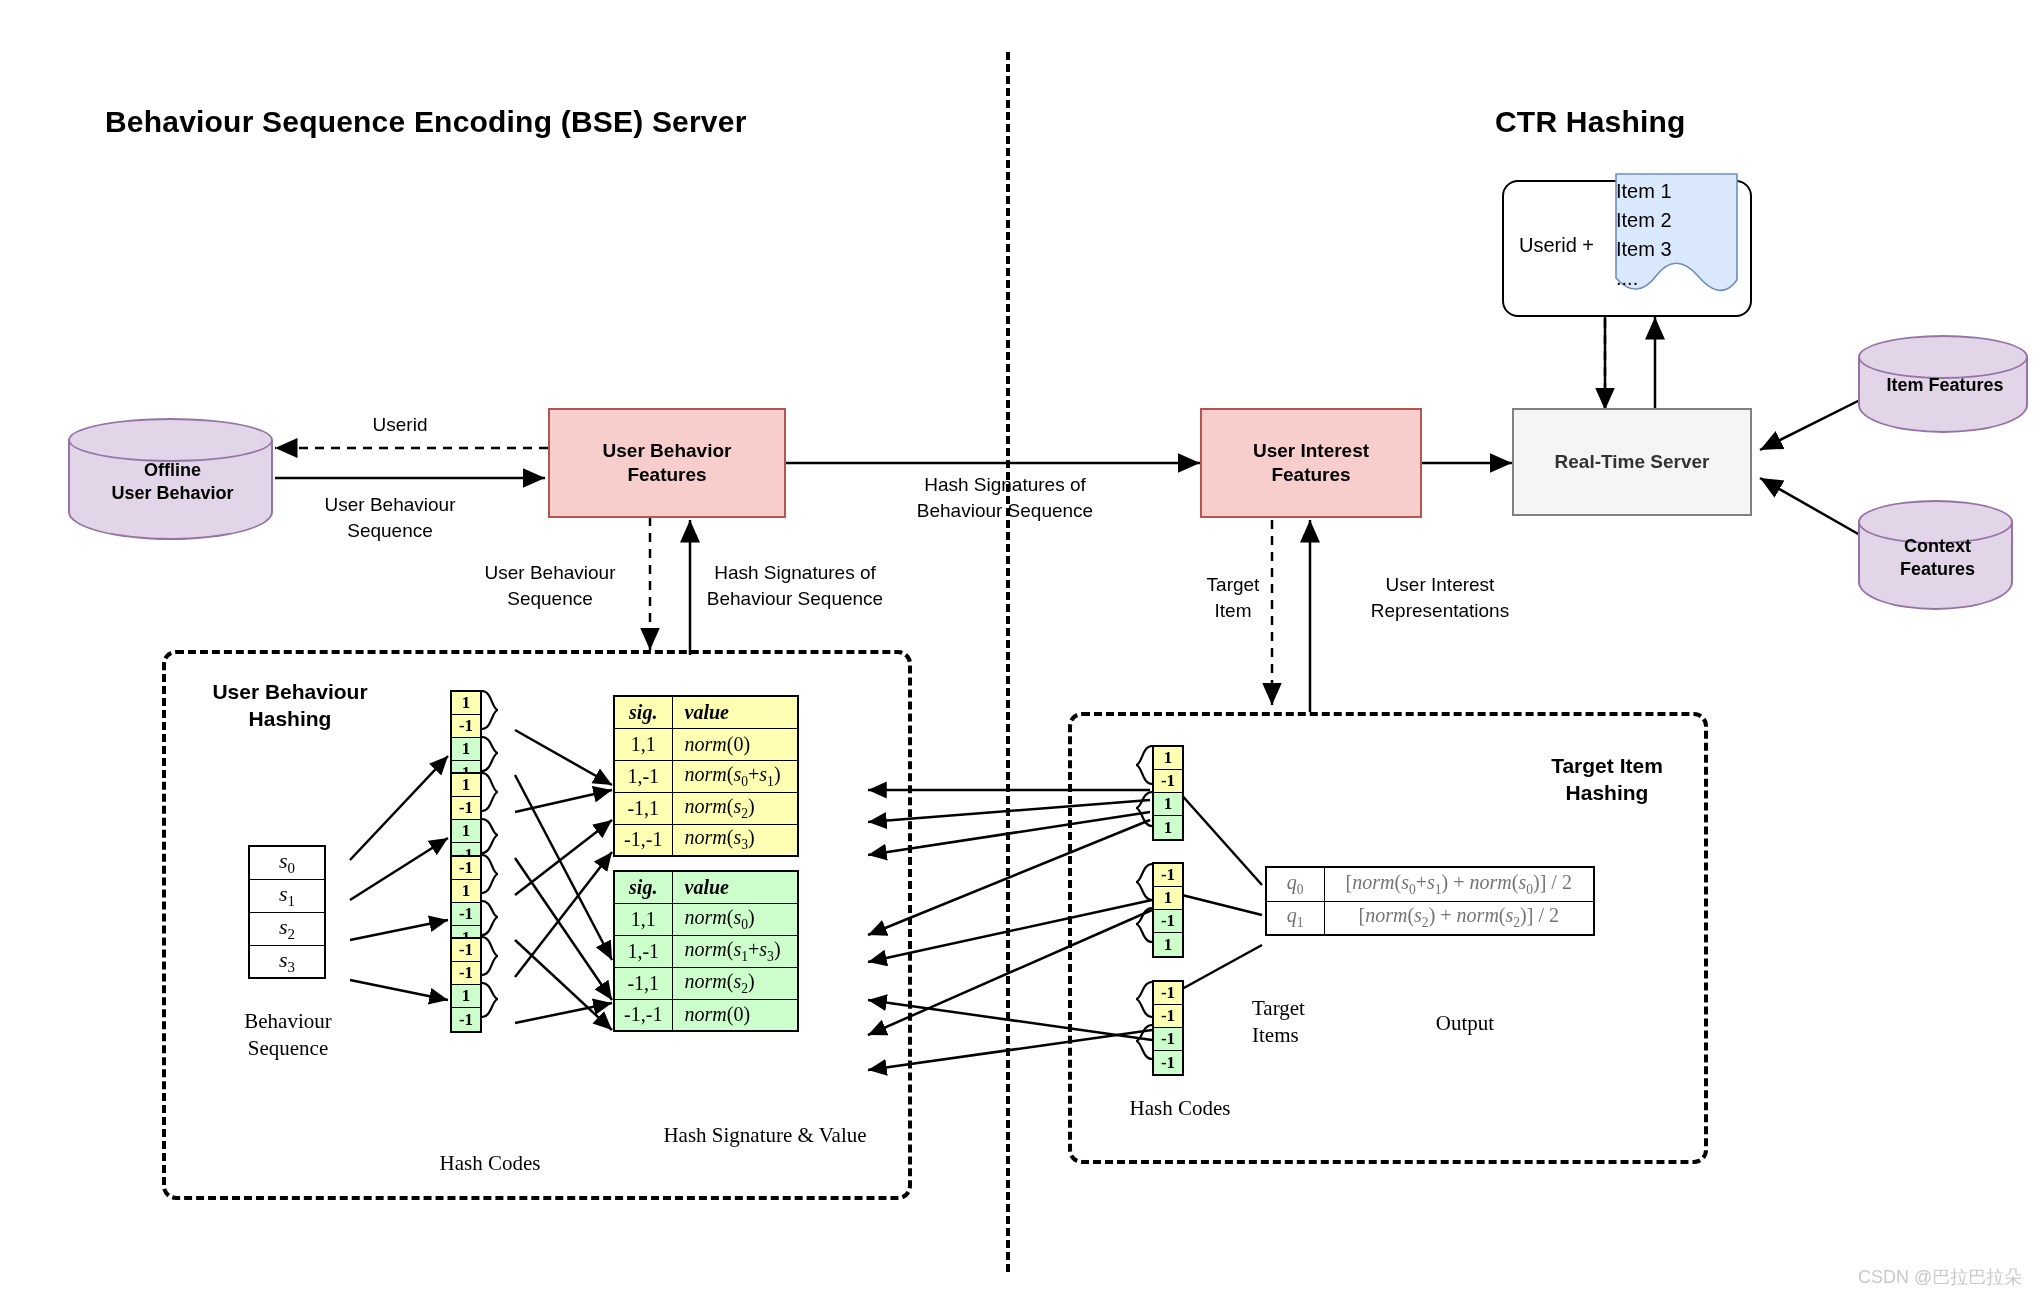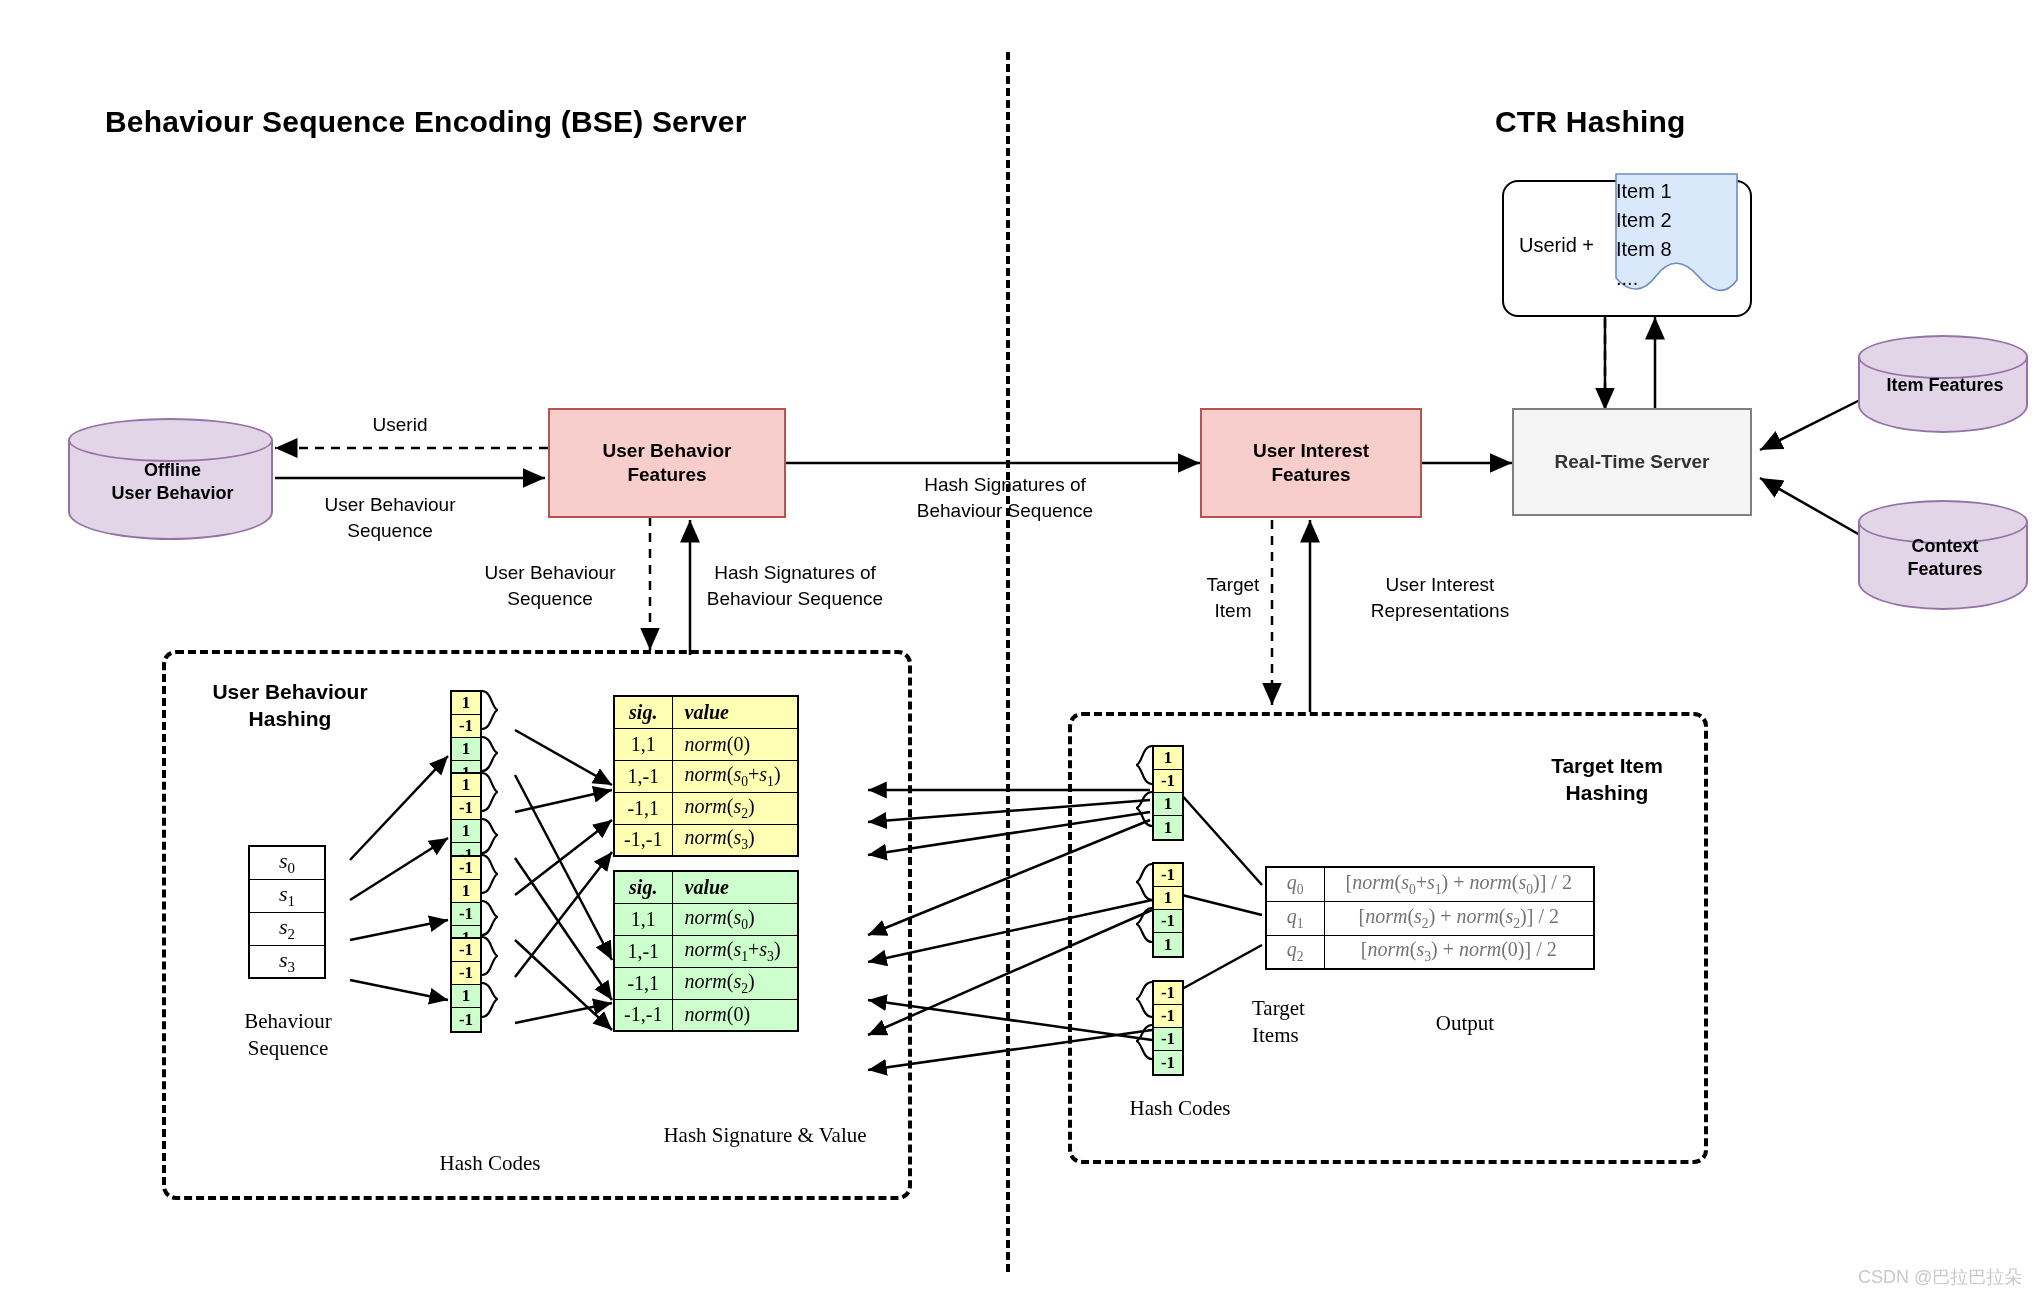--- a/index.html
+++ b/index.html
@@ -256,32 +256,32 @@
 
   <div class="abs rounded-card" style="left:1502px; top:180px; width:250px; height:137px;">
     <div class="abs userid-lbl" style="left:15px; top:52px;">Userid +</div>
 
     <svg class="abs" style="left:110px; top:-10px;" width="125" height="140" viewBox="0 0 125 140">
       <path d="M2,2 L123,2 L123,108 C110,126 96,118 84,104 C70,88 56,86 42,104 C30,120 16,122 2,106 Z" fill="#dae8fc" stroke="#6c8ebf" stroke-width="1.6"></path>
     </svg>
     <div class="abs itemlist" style="left:112px; top:-5px; width:122px;">
       <div>Item 1</div>
       <div>Item 2</div>
-      <div>Item 8</div>
+      <div>Item 3</div>
       <div>....</div>
     </div>
   </div>
 
   <div class="cyl" style="left:1858px; top:335px; width:170px; height:98px;">
     <div class="body"></div>
     <div class="top"></div>
     <div class="lbl" style="white-space:pre-line;">Item Features</div>
   </div>
 
-  <div class="cyl" style="left:1858px; top:500px; width:170px; height:110px;">
+  <div class="cyl" style="left:1858px; top:500px; width:155px; height:110px;">
     <div class="body"></div>
     <div class="top"></div>
     <div class="lbl" style="white-space:pre-line;">Context
 Features</div>
   </div>
 
   <div class="abs sans-lbl" style="left:330px; top:412px; width:140px;">Userid</div>
   <div class="abs sans-lbl" style="left:285px; top:492px; width:210px;">User Behaviour
 Sequence</div>
   <div class="abs sans-lbl" style="left:455px; top:560px; width:190px;">User Behaviour
@@ -451,24 +451,20 @@
   <table class="abs q-table" style="left:1265px; top:866px;">
     <tbody>
         <tr>
       <td class="qk"><i>q</i><sub>0</sub></td>
       <td class="qv">[<span class="nm">norm</span>(<i>s</i><sub>0</sub>+<i>s</i><sub>1</sub>) + <span class="nm">norm</span>(<i>s</i><sub>0</sub>)] / 2</td>
     </tr>
     <tr>
       <td class="qk"><i>q</i><sub>1</sub></td>
       <td class="qv">[<span class="nm">norm</span>(<i>s</i><sub>2</sub>) + <span class="nm">norm</span>(<i>s</i><sub>2</sub>)] / 2</td>
     </tr>
-    <tr>
-      <td class="qk"><i>q</i><sub>2</sub></td>
-      <td class="qv">[<span class="nm">norm</span>(<i>s</i><sub>3</sub>) + <span class="nm">norm</span>(0)] / 2</td>
-    </tr>
   </tbody>
     </table>
 
   <div class="abs serif" style="left:1252px; top:995px; width:110px; text-align:left; white-space:pre-line;">Target
 Items</div>
   <div class="abs serif" style="left:1400px; top:1010px; width:130px;">Output</div>
 
   <div class="watermark" style="left:1858px; top:1265px;">CSDN @巴拉巴拉朵</div>
 
 </div>

